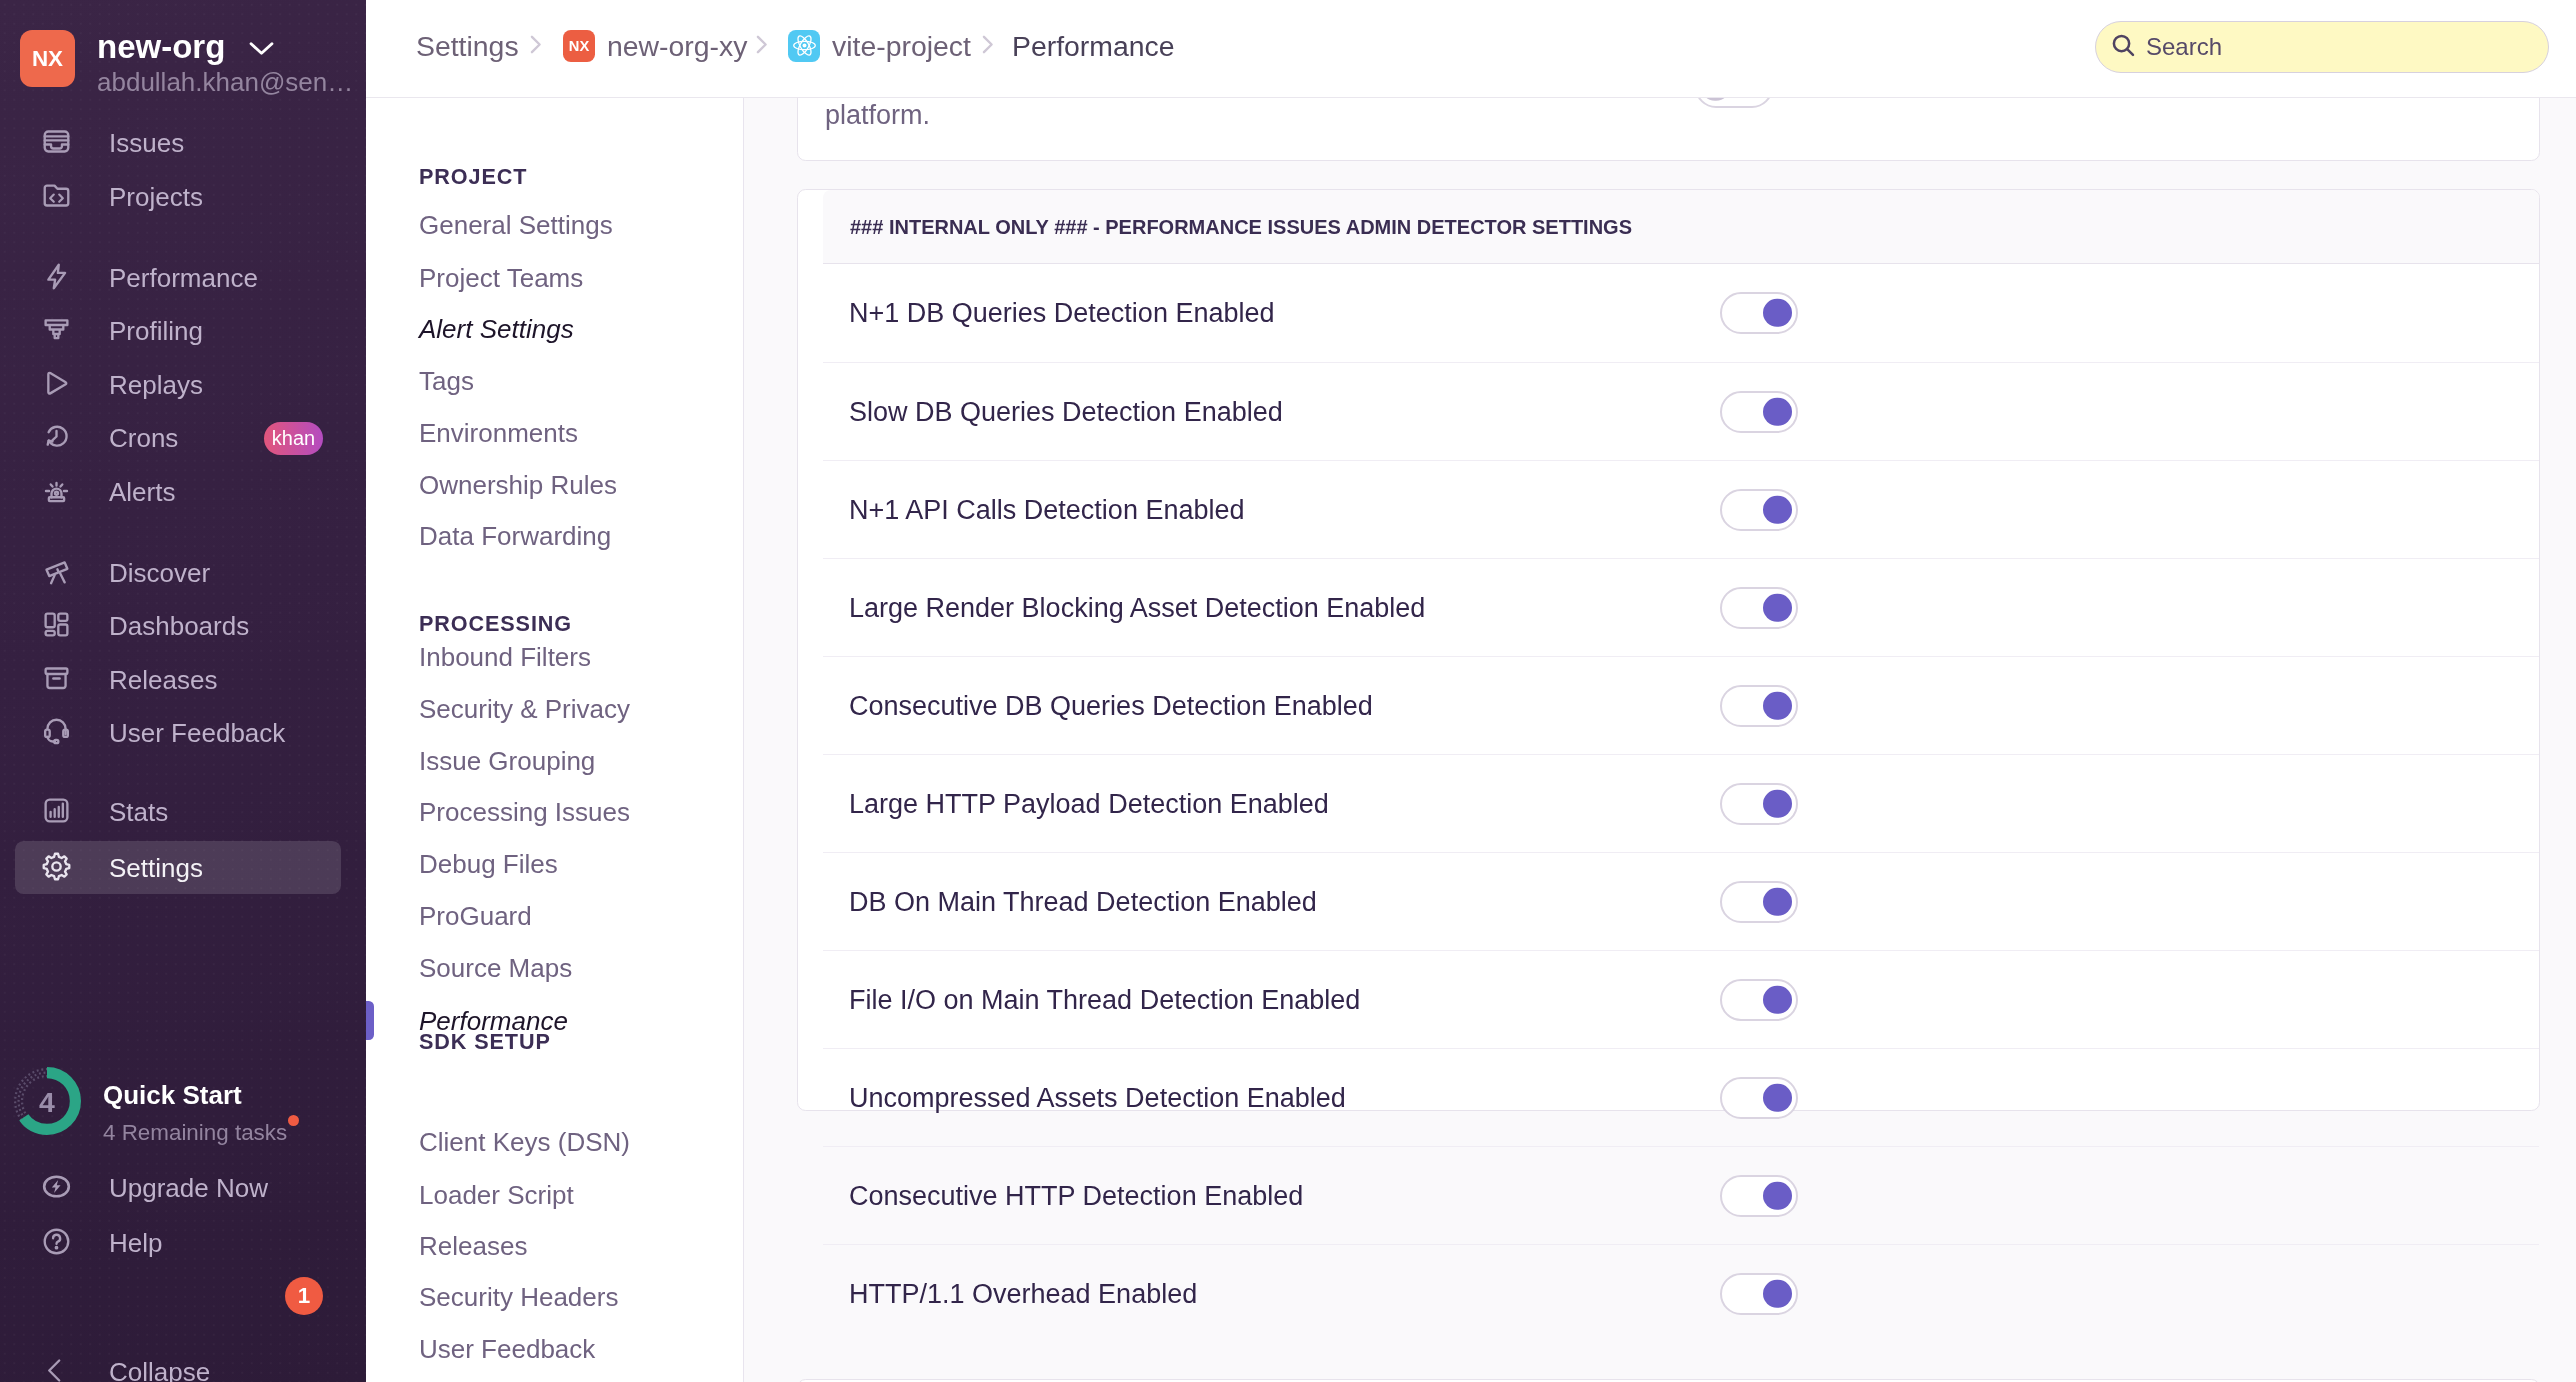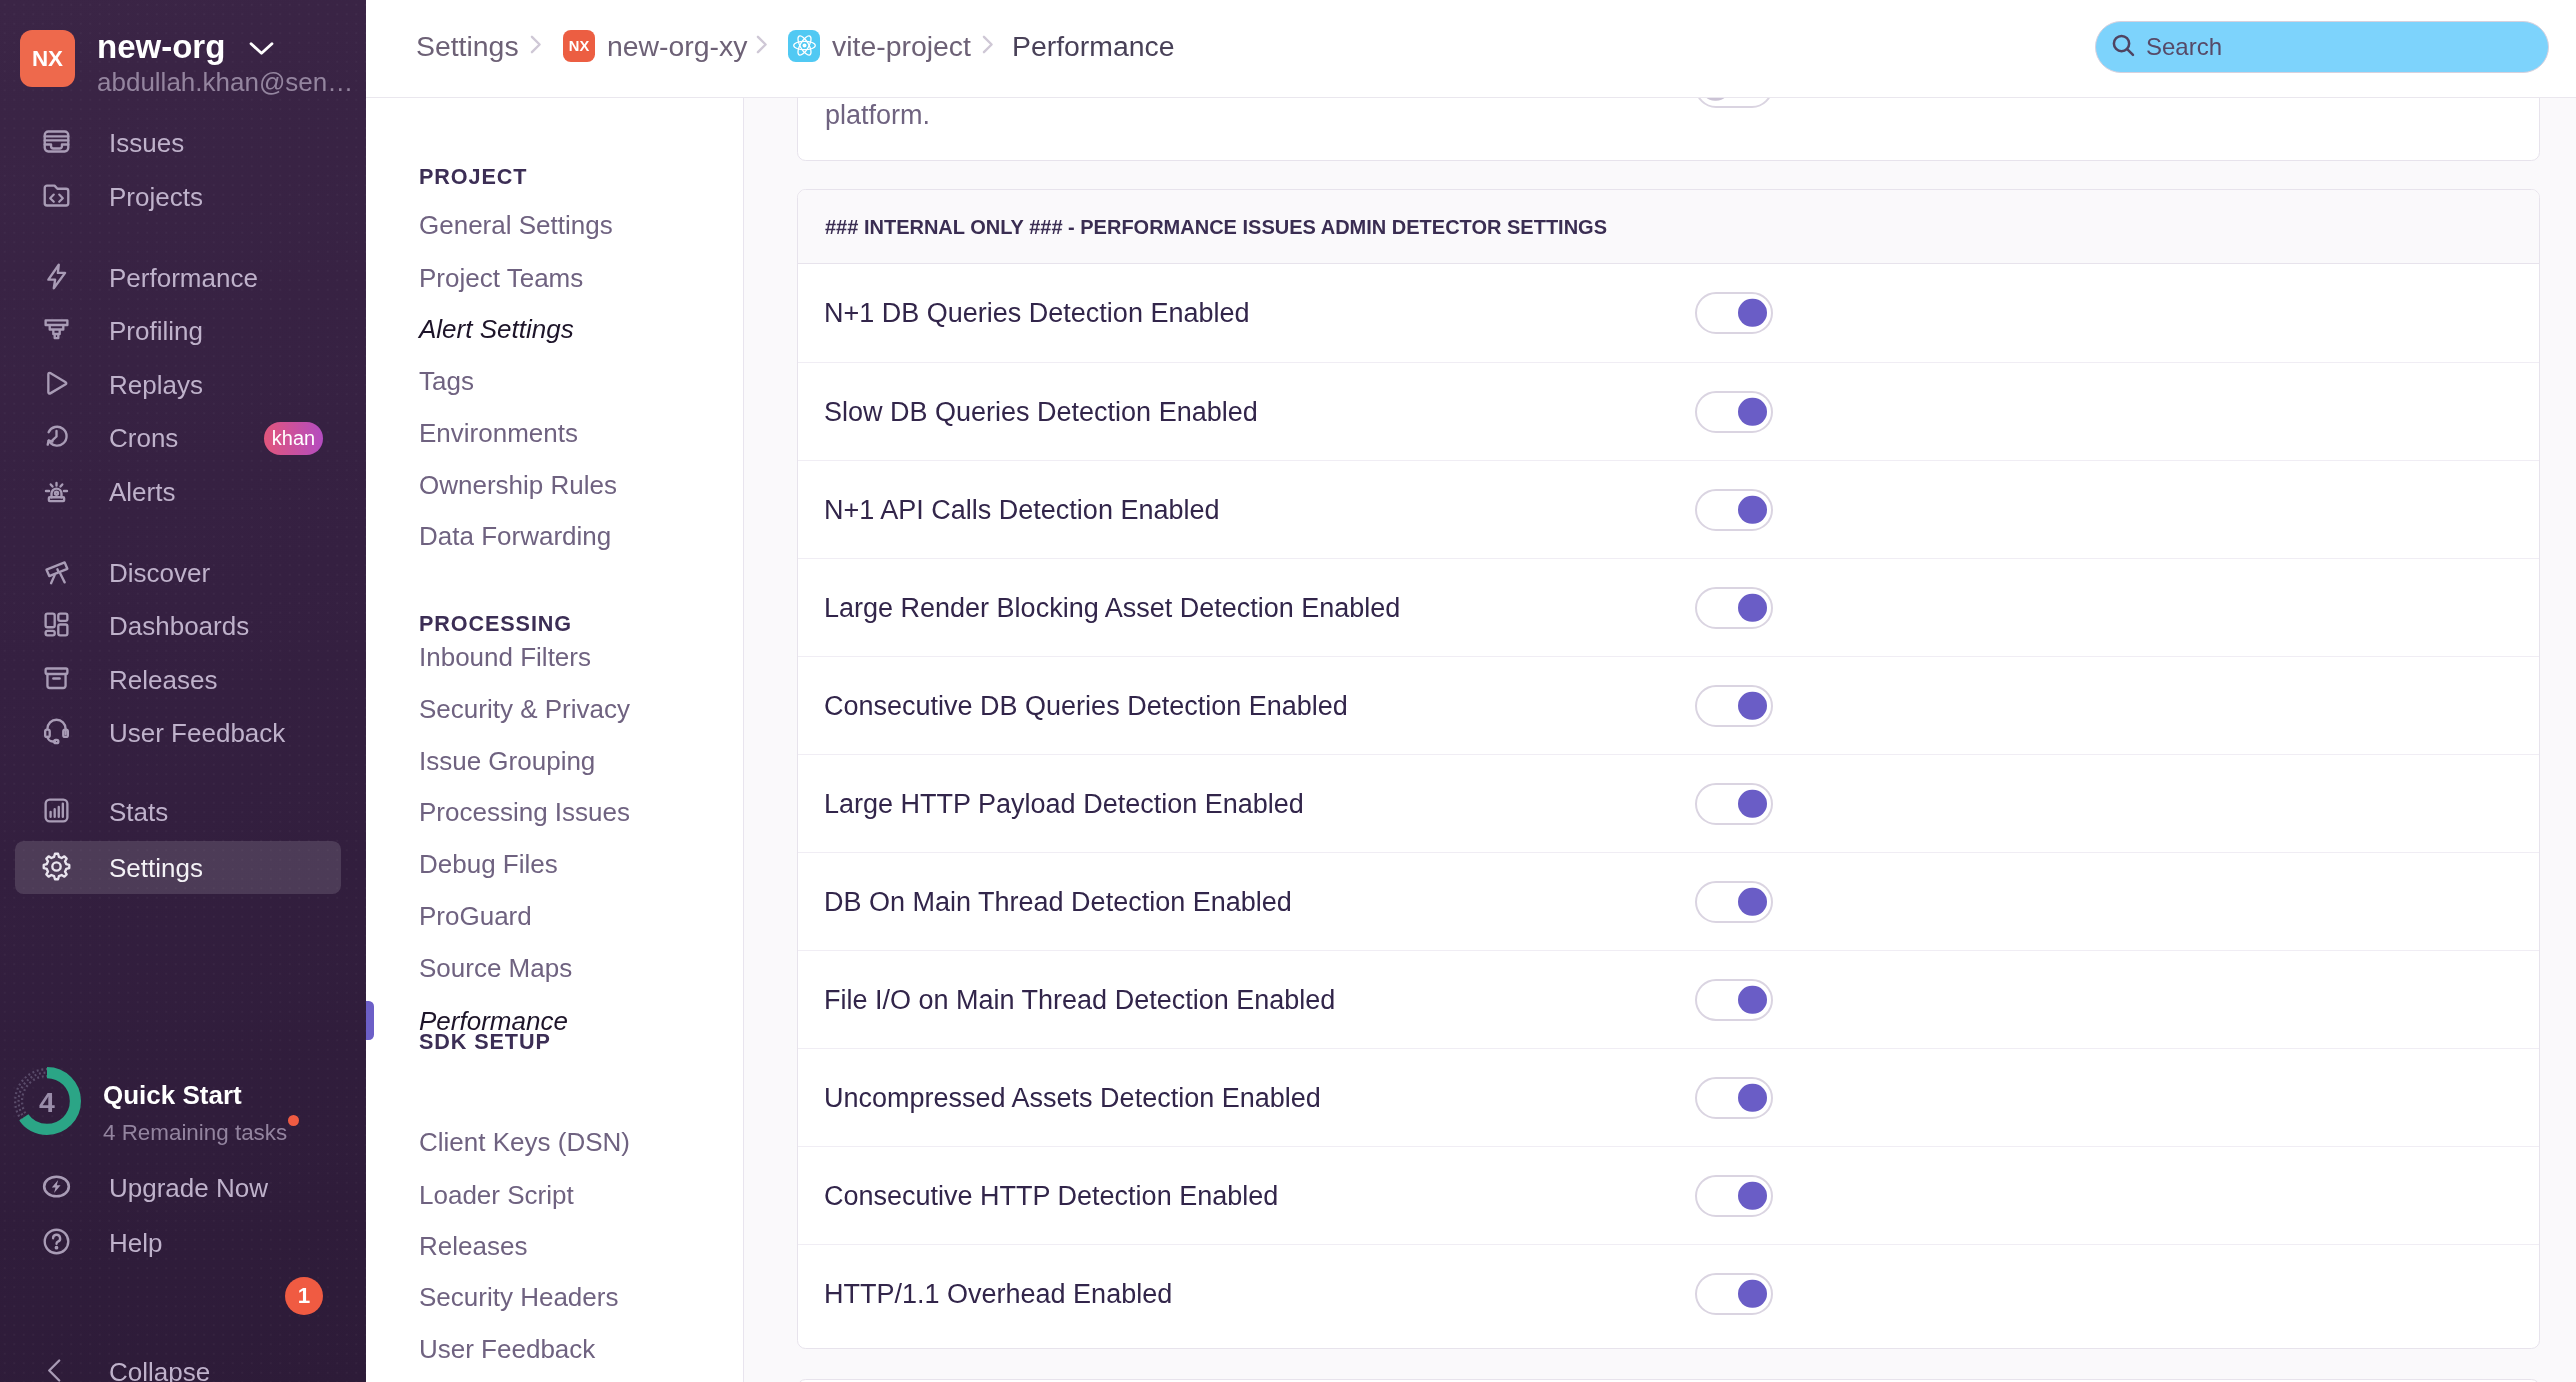--- a/index.html
+++ b/index.html
@@ -41,21 +41,21 @@
 
 #header { position:absolute; left:366px; top:0; width:2210px; height:98px; background:#fff;
   border-bottom:1.7px solid #eae7ee; z-index:10; }
 .bc { position:absolute; top:47%; transform:translateY(-50%); font-size:28.4px; color:#6d6176;
   white-space:nowrap; }
 .bc-badge { position:absolute; top:47%; transform:translateY(-50%); width:32px; height:32px;
   border-radius:7.8px; color:#fff; font-weight:bold; font-size:14.7px;
   display:flex; align-items:center; justify-content:center; }
 .bc-sep { position:absolute; top:47%; transform:translateY(-50%); }
 #search { position:absolute; left:1729px; top:21px; width:454px; height:52px; border-radius:26px;
-  border:1.7px solid #d7d1de; background:#7dd3fc; }
+  border:1.7px solid #d7d1de; background:#fef9c3; }
 #search .ph { position:absolute; left:50px; top:50%; transform:translateY(-50%);
   font-size:24px; color:#564a68; }
 #search svg { position:absolute; left:16.4px; top:50%; transform:translateY(-50%); }
 
 .panel { position:absolute; background:#fff; border:1.7px solid #e7e3ec; border-radius:8.6px; }
 .phead { height:74px; background:#faf9fb; border-bottom:1.7px solid #e7e3ec;
   border-radius:7.8px 7.8px 0 0; position:relative; }
 .phead span { position:absolute; left:27px; top:50%; transform:translateY(-50%);
   font-size:20px; font-weight:bold; color:#3a2d52; letter-spacing:0px; white-space:nowrap; }
 .prow { position:relative; height:98px; }
@@ -237,21 +237,21 @@
 <div class="sn-it" style="top:1349px">User Feedback</div>
 <div id="activebar"></div>
 </div>
 <div class="panel" style="left:797px; top:-226px; width:1743px; height:387px; z-index:1;">
 <div style="position:absolute; left:27px; top:288px; font-size:27px; line-height:35px; color:#6f6380;">
 Enables performance issue detection for your<br>platform.</div>
 <div class="toggle off" style="top:291px; transform:none;">
       <span class="knob"></span>
     </div>
 </div>
-<div class="panel" style="left:797px; top:189px; width:1743px; height:1160px; z-index:1;">
+<div class="panel" style="left:797px; top:189px; width:1743px; height:922px; z-index:1;padding-left:25px;">
 <div class="phead">
       <span>### INTERNAL ONLY ### - PERFORMANCE ISSUES ADMIN DETECTOR SETTINGS</span>
     </div>
 <div class="prow">
       <span class="lbl">N+1 DB Queries Detection Enabled</span>
       <div class="toggle on">
         <span class="knob"></span>
       </div>
     </div>
 <div class="prow">

